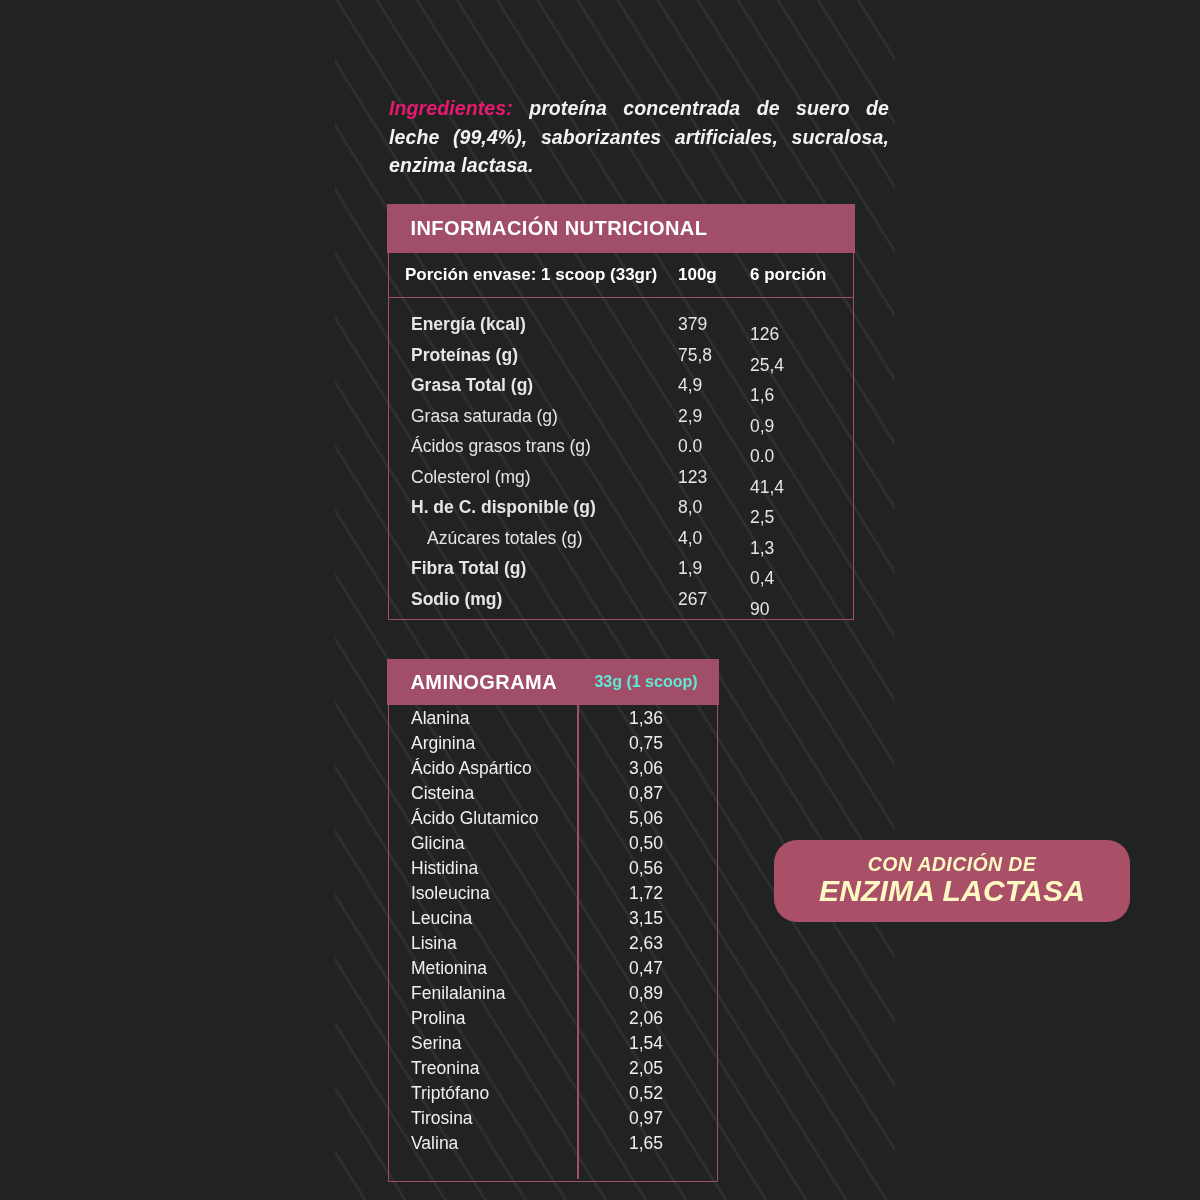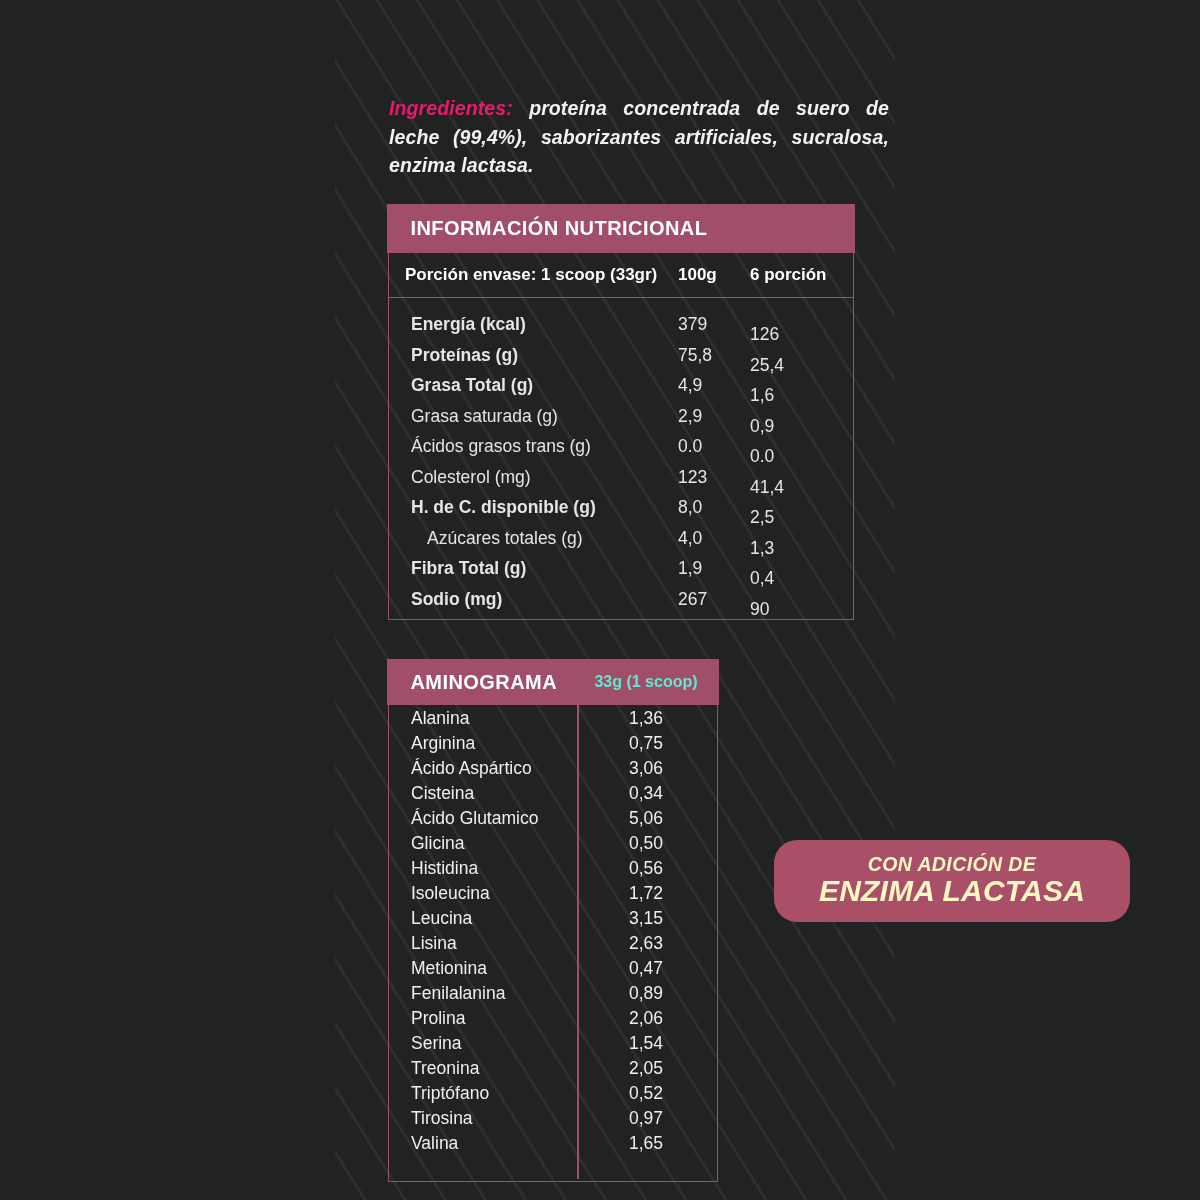--- a/index.html
+++ b/index.html
@@ -284,21 +284,21 @@
         <div class="arow">
           <span class="aname">Arginina</span>
           <span class="aval">0,75</span>
         </div>
         <div class="arow">
           <span class="aname">Ácido Aspártico</span>
           <span class="aval">3,06</span>
         </div>
         <div class="arow">
           <span class="aname">Cisteina</span>
-          <span class="aval">0,34</span>
+          <span class="aval">0,87</span>
         </div>
         <div class="arow">
           <span class="aname">Ácido Glutamico</span>
           <span class="aval">5,06</span>
         </div>
         <div class="arow">
           <span class="aname">Glicina</span>
           <span class="aval">0,50</span>
         </div>
         <div class="arow">

